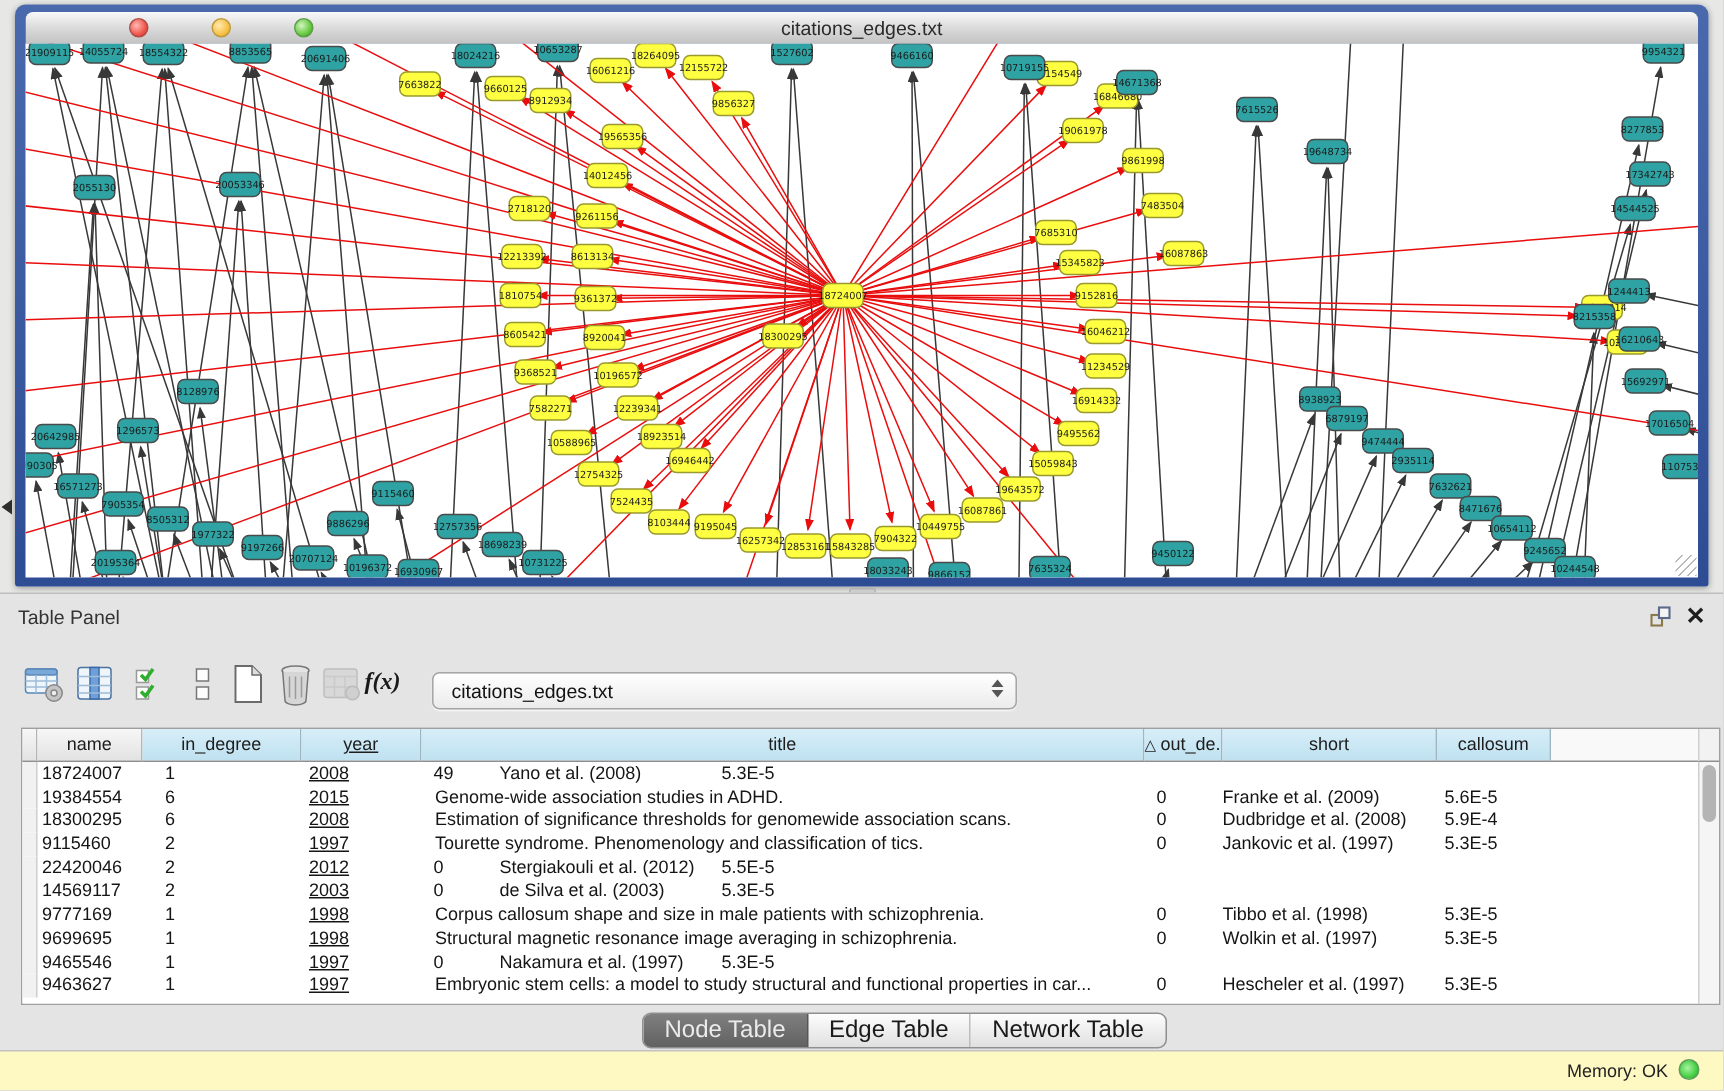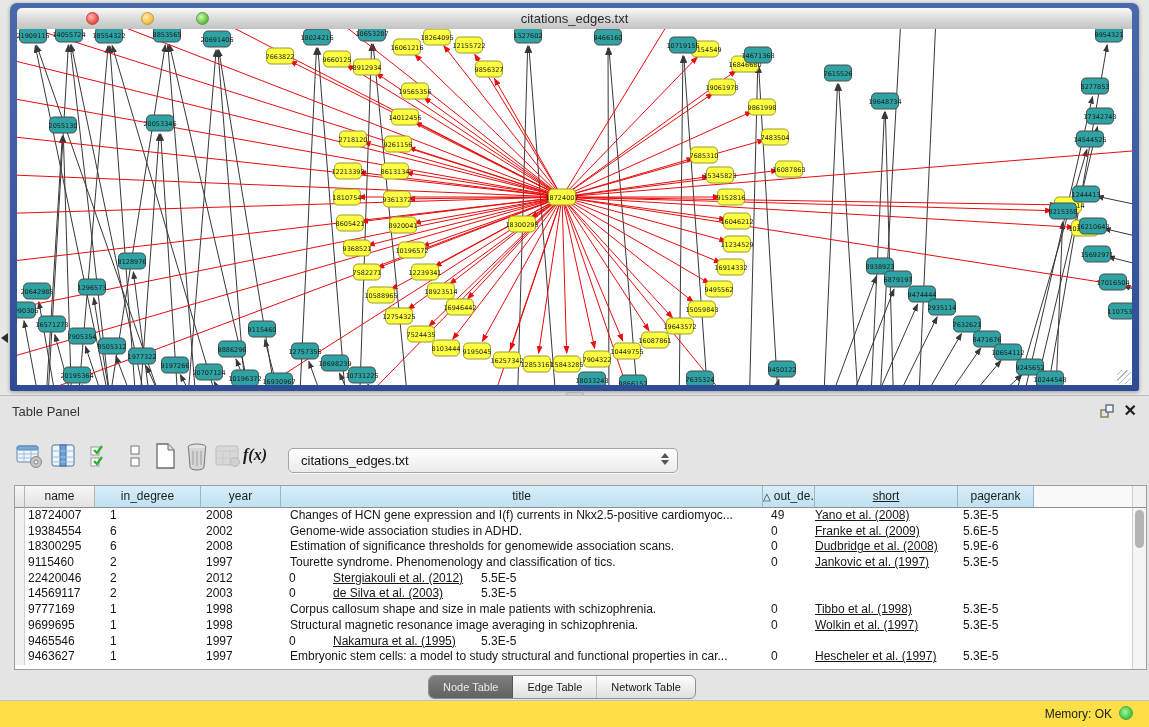--- a/index.html
+++ b/index.html
@@ -49,42 +49,42 @@
 
   .tableblock{position:absolute;left:14px;top:89px;width:1133px;height:185px;background:#fff;
     border:1px solid #9f9f9f;box-sizing:border-box;}
   .thead{position:absolute;left:0;top:0;right:14px;height:22px;display:flex;}
   .th{box-sizing:border-box;border-right:1px solid #9fb6c2;border-bottom:1px solid #8f8f8f;
     font-size:12px;text-align:center;line-height:21px;color:#1d1d1d;white-space:nowrap;overflow:hidden;}
   .h-gray{background:linear-gradient(#f7f7f7,#e2e2e2);border-right-color:#b5b5b5;}
   .h-blue{background:linear-gradient(#d7eef9,#bfe1f0);}
   .h-fill{background:#f9f9f9;border-right:none;flex:1;}
   .sortglyph{font-size:10px;margin-right:3px;color:#222;}
-  .c0{width:10px;} .c1{width:70px;} .c2{width:106px;} .c3{width:80px;} .c4{width:482px;}
-  .c5{width:52px;} .c6{width:143px;text-decoration:underline;} .c7{width:76px;}
+  .c0{width:10px;} .c1{width:70px;} .c2{width:106px;} .c3{width:80px;text-decoration:underline;} .c4{width:482px;}
+  .c5{width:52px;} .c6{width:143px;} .c7{width:76px;}
   .tbody{position:absolute;left:0;top:22px;right:14px;bottom:0;background:#fff;overflow:hidden;}
   .tr{display:flex;height:15.7px;}
   .td{box-sizing:border-box;font-size:12px;color:#151515;white-space:nowrap;overflow:hidden;line-height:15.7px;}
   .td.c0{background:#f1f1f1;border-right:1px solid #cfcfcf;}
   .td.c1{padding-left:3px;} .td.c2{padding-left:15px;} .td.c3{padding-left:5px;}
   .td.c4{padding-left:9px;} .td.c5{padding-left:8px;} .td.c6{text-align:left;} .td.c7{padding-left:5px;}
   .hcorner{position:absolute;right:0;top:0;width:14px;height:22px;background:#f2f2f2;
     border-left:1px solid #cfcfcf;border-bottom:1px solid #8f8f8f;box-sizing:border-box;}
   .vscroll{position:absolute;right:0;top:22px;width:14px;bottom:0;background:#f5f5f5;
     border-left:1px solid #cfcfcf;box-sizing:border-box;}
   .vthumb{position:absolute;left:2px;top:2px;width:9px;height:38px;background:#b4b4b4;border-radius:5px;}
 
   .tabsbar{position:absolute;left:0;right:0;top:277px;height:28px;}
   .seg{position:absolute;left:428px;top:2px;height:22px;display:flex;border:1px solid #8f8f8f;
     border-radius:6px;overflow:hidden;background:linear-gradient(#fdfdfd,#e0e0e0);}
-  .seg .tab{font-size:11px;line-height:22px;padding:0 14px;color:#1a1a1a;border-right:1px solid #bdbdbd;cursor:default;text-align:right;}
+  .seg .tab{font-size:16px;line-height:22px;padding:0 14px;color:#1a1a1a;border-right:1px solid #bdbdbd;cursor:default;text-align:right;}
   .seg .tab:last-child{border-right:none;}
   .seg .tab.active{background:linear-gradient(#7f7f7f,#616161);color:#ebebeb;border-right-color:#565656;}
 
-  .statusbar{position:absolute;left:0;top:700px;width:1149px;height:27px;background:#fde047;
+  .statusbar{position:absolute;left:0;top:700px;width:1149px;height:27px;background:#fef9c3;
     border-top:1px solid #c2c2c2;box-sizing:border-box;}
   .mem{position:absolute;right:37px;top:6px;font-size:12px;color:#222;}
   .led{position:absolute;right:16px;top:5px;width:14px;height:14px;border-radius:50%;box-sizing:border-box;
     background:radial-gradient(circle at 5px 5px,#a8f3a0,#41ce41 62%,#2aa32a);border:1px solid #5a9e5a;}
 </style>
 </head>
 <body>
 <div id="stage">
 
   <div class="net-window">
@@ -772,56 +772,55 @@
 
     <div class="tableblock">
       <div class="thead" id="thead">
           <div class="th h-gray c0"></div>
           <div class="th h-gray c1">name</div>
           <div class="th h-blue c2">in_degree</div>
           <div class="th h-blue c3">year</div>
           <div class="th h-blue c4">title</div>
           <div class="th h-blue c5"><span class="sortglyph">△</span>out_de...</div>
           <div class="th h-blue c6">short</div>
-          <div class="th h-blue c7">pagerank</div>
+          <div class="th h-blue c7">callosum</div>
           <div class="th h-fill"></div>
         </div>
       <div class="hcorner"></div>
       <div class="tbody" id="tbody">
           <div class="tr">
             <div class="td c0"></div>
             <div class="td c1">18724007</div>
             <div class="td c2">1</div>
             <div class="td c3">2008</div>
-            <div class="td c4">Changes of HCN gene expression and I(f) currents in Nkx2.5-positive cardiomyoc...</div>
             <div class="td c5">49</div>
             <div class="td c6">Yano et al. (2008)</div>
             <div class="td c7">5.3E-5</div>
             <div class="td" style="flex: 1 1 0%;"></div>
           </div>
           <div class="tr">
             <div class="td c0"></div>
             <div class="td c1">19384554</div>
             <div class="td c2">6</div>
-            <div class="td c3">2002</div>
+            <div class="td c3">2015</div>
             <div class="td c4">Genome-wide association studies in ADHD.</div>
             <div class="td c5">0</div>
             <div class="td c6">Franke et al. (2009)</div>
             <div class="td c7">5.6E-5</div>
             <div class="td" style="flex: 1 1 0%;"></div>
           </div>
           <div class="tr">
             <div class="td c0"></div>
             <div class="td c1">18300295</div>
             <div class="td c2">6</div>
             <div class="td c3">2008</div>
             <div class="td c4">Estimation of significance thresholds for genomewide association scans.</div>
             <div class="td c5">0</div>
             <div class="td c6">Dudbridge et al. (2008)</div>
-            <div class="td c7">5.9E-6</div>
+            <div class="td c7">5.9E-4</div>
             <div class="td" style="flex: 1 1 0%;"></div>
           </div>
           <div class="tr">
             <div class="td c0"></div>
             <div class="td c1">9115460</div>
             <div class="td c2">2</div>
             <div class="td c3">1997</div>
             <div class="td c4">Tourette syndrome. Phenomenology and classification of tics.</div>
             <div class="td c5">0</div>
             <div class="td c6">Jankovic et al. (1997)</div>
@@ -869,21 +868,21 @@
             <div class="td c6">Wolkin et al. (1997)</div>
             <div class="td c7">5.3E-5</div>
             <div class="td" style="flex: 1 1 0%;"></div>
           </div>
           <div class="tr">
             <div class="td c0"></div>
             <div class="td c1">9465546</div>
             <div class="td c2">1</div>
             <div class="td c3">1997</div>
             <div class="td c5">0</div>
-            <div class="td c6">Nakamura et al. (1995)</div>
+            <div class="td c6">Nakamura et al. (1997)</div>
             <div class="td c7">5.3E-5</div>
             <div class="td" style="flex: 1 1 0%;"></div>
           </div>
           <div class="tr">
             <div class="td c0"></div>
             <div class="td c1">9463627</div>
             <div class="td c2">1</div>
             <div class="td c3">1997</div>
             <div class="td c4">Embryonic stem cells: a model to study structural and functional properties in car...</div>
             <div class="td c5">0</div>

